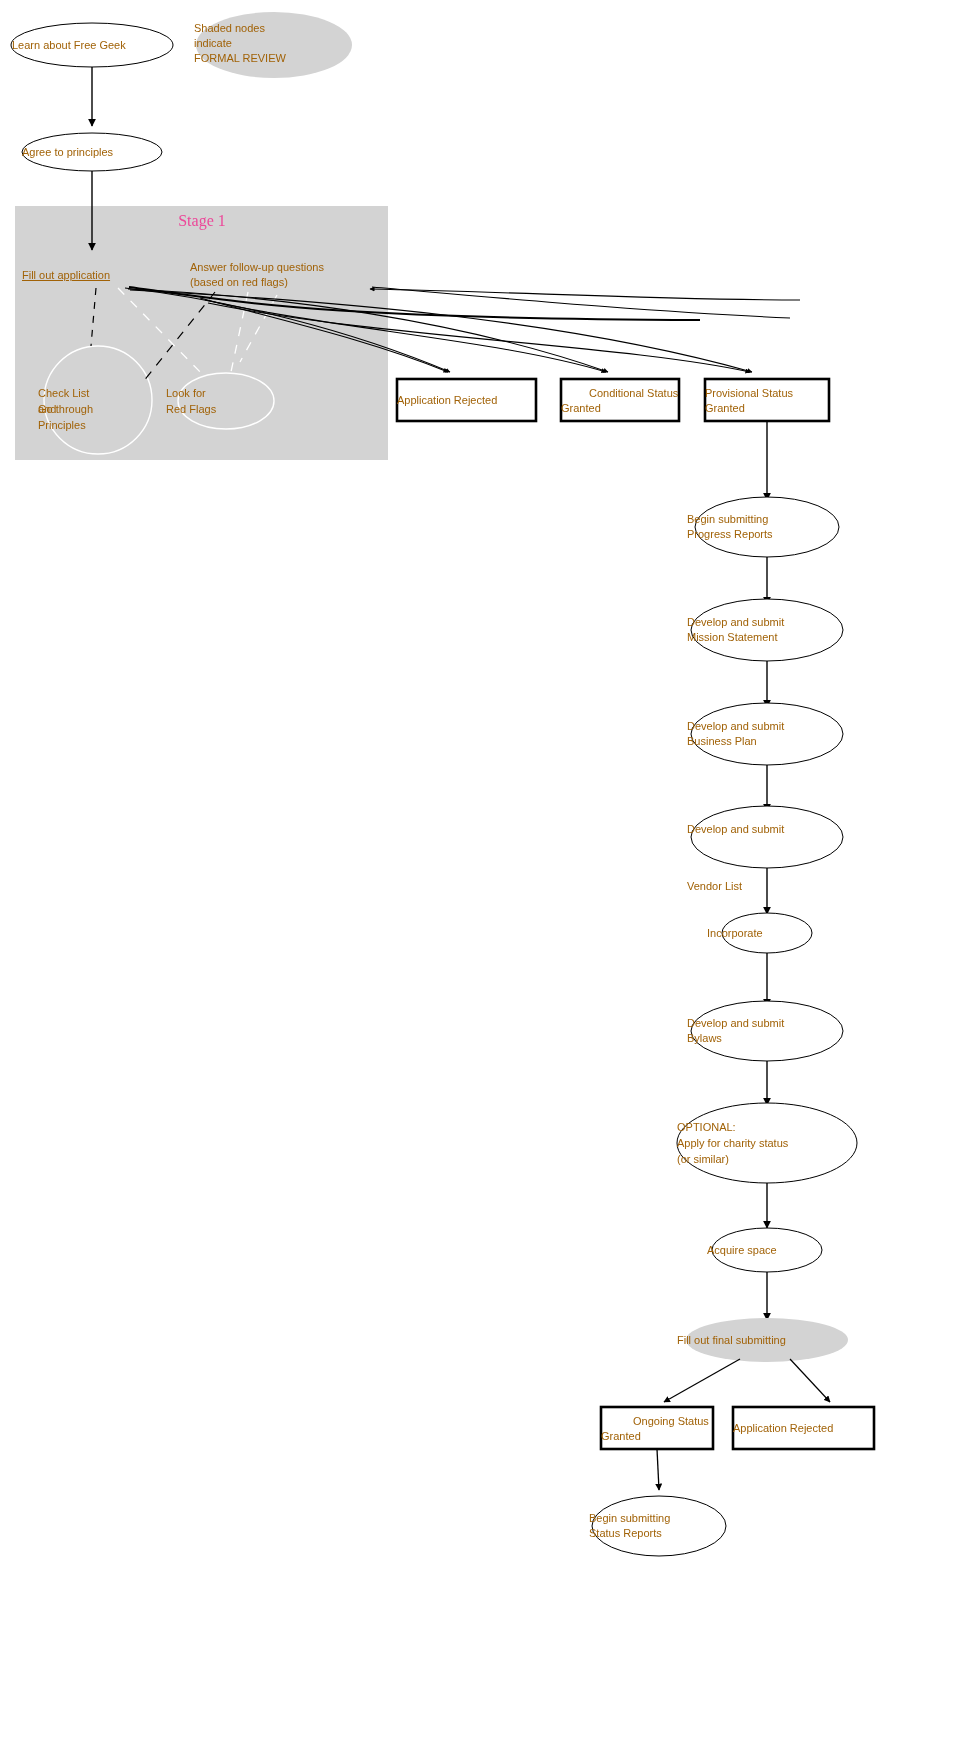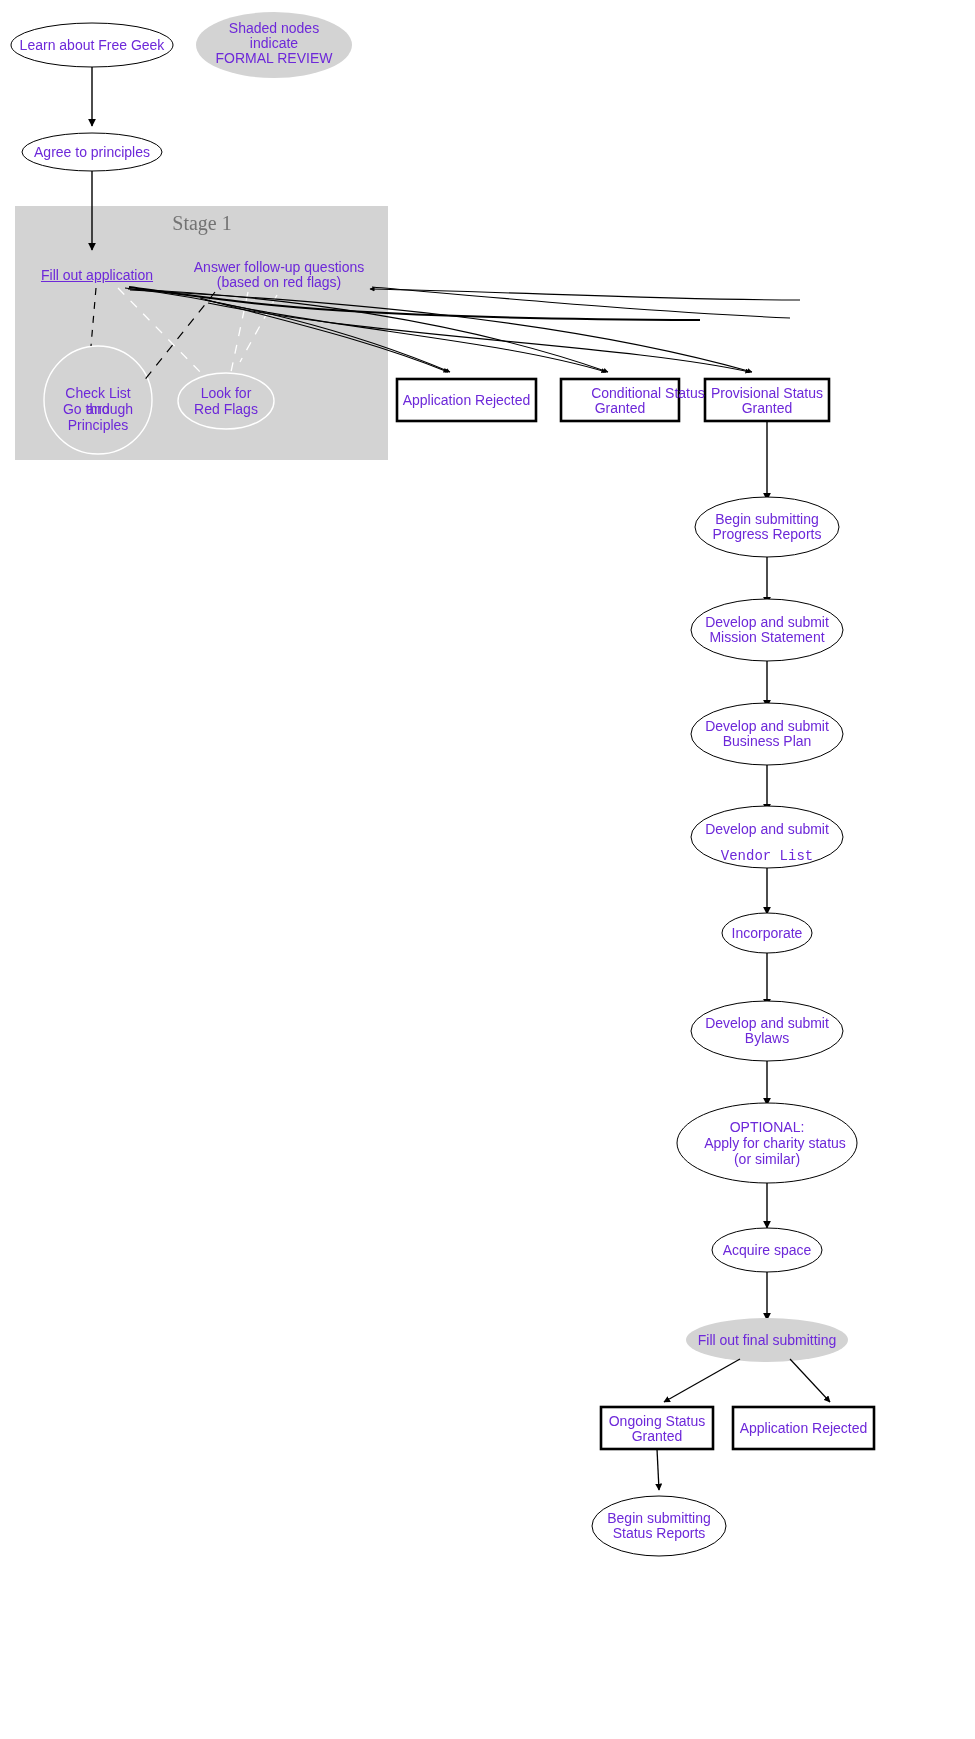--- a/index.html
+++ b/index.html
@@ -1,32 +1,31 @@
 <!DOCTYPE html>
 <html><head>
 <meta charset="utf-8">
 <style>
   html,body{margin:0;padding:0;background:#ffffff;}
   body{width:975px;height:1739px;font-family:"Liberation Sans",sans-serif;}
   #canvas{position:relative;width:975px;height:1739px;overflow:hidden;background:#fff;}
   svg.layer{position:absolute;left:0;top:0;width:975px;height:1739px;overflow:visible;}
   .node-label{
     position:absolute;
-    text-align:center;
-    font-size:14px;
+    font-size:11px;
     line-height:15px;
-    color:#6d28d9;
+    color:#a16207;
     pointer-events:none;
     white-space:pre;
   }
   .cluster-title{
     position:absolute;
     font-family:"Liberation Serif",serif;
-    font-size:20px;
-    color:#737373;
+    font-size:16px;
+    color:#ec4899;
     text-align:center;
   }
 </style>
 </head>
 <body>
 
 <div id="canvas">
 
   <svg class="layer" viewBox="0 0 975 1739">
     <defs>
@@ -145,36 +144,36 @@
   <div class="node-label" style="left:687px;top:512px;width:160px;">Begin submitting</div>
   <div class="node-label" style="left:687px;top:527px;width:160px;">Progress Reports</div>
 
   <div class="node-label" style="left:687px;top:615px;width:160px;">Develop and submit</div>
   <div class="node-label" style="left:687px;top:630px;width:160px;">Mission Statement</div>
 
   <div class="node-label" style="left:687px;top:719px;width:160px;">Develop and submit</div>
   <div class="node-label" style="left:687px;top:734px;width:160px;">Business Plan</div>
 
   <div class="node-label" style="left:687px;top:822px;width:160px;">Develop and submit</div>
-  <div class="node-label" style="left:687px;top:849px;width:160px;font-family:Liberation Mono, monospace;">Vendor List</div>
+  <div class="node-label" style="left:687px;top:879px;width:160px;">Vendor List</div>
 
   <div class="node-label" style="left:707px;top:926px;width:120px;">Incorporate</div>
 
   <div class="node-label" style="left:687px;top:1016px;width:160px;">Develop and submit</div>
   <div class="node-label" style="left:687px;top:1031px;width:160px;">Bylaws</div>
 
   <div class="node-label" style="left:677px;top:1120px;width:180px;">OPTIONAL:</div>
   <div class="node-label" style="left:677px;top:1136px;width:196px;">Apply for charity status</div>
   <div class="node-label" style="left:677px;top:1152px;width:180px;">(or similar)</div>
 
   <div class="node-label" style="left:707px;top:1243px;width:120px;">Acquire space</div>
 
   <div class="node-label" style="left:677px;top:1333px;width:180px;">Fill out final submitting</div>
 
-  <div class="node-label" style="left:601px;top:1414px;width:112px;">Ongoing Status</div>
+  <div class="node-label" style="left:601px;top:1414px;width:112px;padding-left:32px;">Ongoing Status</div>
   <div class="node-label" style="left:601px;top:1429px;width:112px;">Granted</div>
 
   <div class="node-label" style="left:733px;top:1421px;width:141px;">Application Rejected</div>
 
   <div class="node-label" style="left:589px;top:1511px;width:140px;">Begin submitting</div>
   <div class="node-label" style="left:589px;top:1526px;width:140px;">Status Reports</div>
 
 </div>
 
 </body></html>

